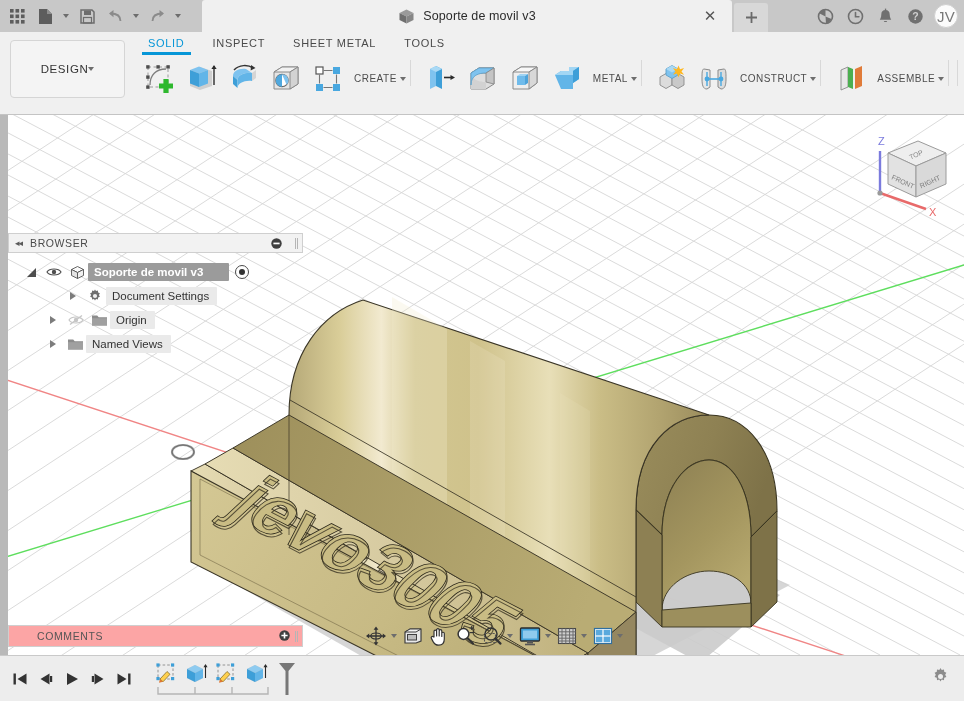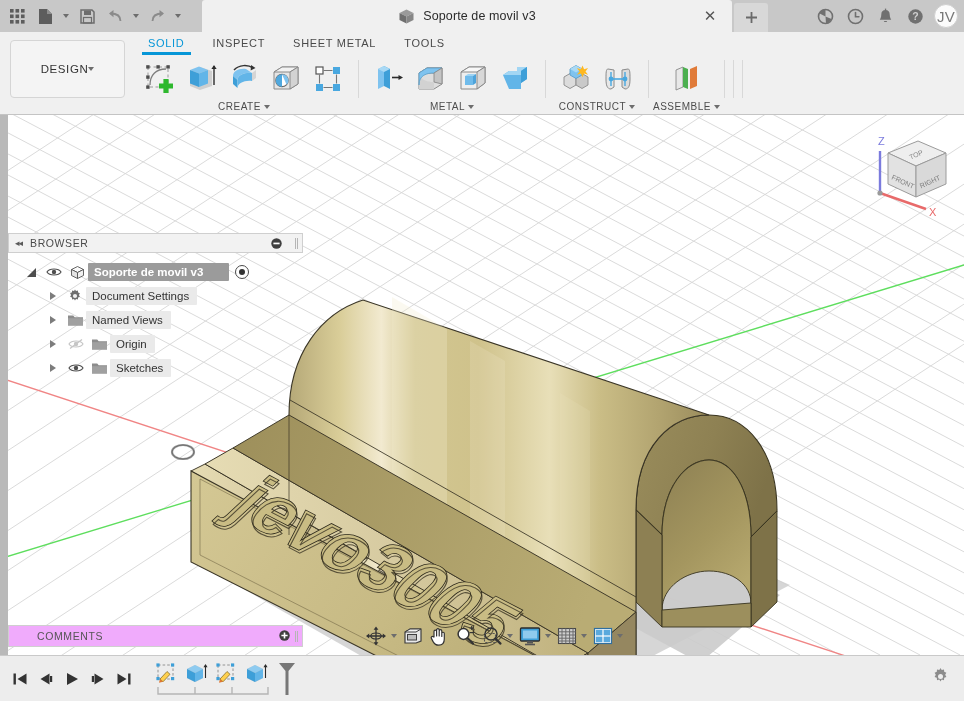--- a/index.html
+++ b/index.html
@@ -76,21 +76,21 @@
     padding: 3px 14px 5px; font-size: 11px; color: #4a4a4a;
     letter-spacing: .7px; cursor: pointer; position: relative;
   }
   .rtab.active { color: #0696d7; }
   .rtab.active::after {
     content: ''; position: absolute; left: 8px; right: 8px; bottom: -1px;
     height: 3px; background: #0696d7;
   }
 
   .panels { position: absolute; left: 134px; top: 24px; display: flex; align-items: flex-start; }
-  .panel { display: flex; flex-direction: column; align-items: center; position: relative; }
+  .panel { display: flex; align-items: center; position: relative; }
   .panel-row { display: flex; align-items: flex-end; padding: 0 5px; height: 44px; }
   .pbtn {
     width: 42px; height: 42px; display: flex; align-items: center;
     justify-content: center; cursor: pointer; border-radius: 2px;
   }
   .panel-label {
     font-size: 10px; color: #4d4d4d; letter-spacing: .5px; margin-top: 1px;
     display: flex; align-items: center; gap: 3px; cursor: pointer; white-space: nowrap;
   }
   .panel-sep { width: 1px; align-self: stretch; background: #d8d8d8; margin: 4px 4px 14px; }
@@ -142,21 +142,21 @@
     background: #fff; cursor: pointer;
   }
   .radio-mark i { width: 6px; height: 6px; border-radius: 50%; background: #333; display: block; }
 
   
   .viewcube { position: absolute; right: 10px; top: 10px; width: 96px; height: 96px; cursor: pointer; }
 
   
   .comments {
     position: absolute; left: 8px; bottom: 8px; width: 295px; height: 22px;
-    background: #f0abfc; border: 1px solid #cfcfcf; display: flex;
+    background: #fca5a5; border: 1px solid #cfcfcf; display: flex;
     align-items: center; padding: 0 6px;
   }
   .cm-title { font-size: 10.5px; color: #555; letter-spacing: .6px; flex: 1; padding-left: 22px; }
 
   
   .navbar {
     position: absolute; left: 362px; bottom: 6px; height: 26px;
     display: flex; align-items: center; gap: 0px;
   }
   .nav-btn {
@@ -728,44 +728,31 @@
               <path d="M1.5 4.5 L7.5 7.5 L7.5 13.5 L1.5 10.5 Z" fill="#e4e4e4" stroke="#555" stroke-width=".9"></path>
               <path d="M13.5 4.5 L7.5 7.5 L7.5 13.5 L13.5 10.5 Z" fill="#f0f0f0" stroke="#555" stroke-width=".9"></path>
             </svg>
         </span>
         <span class="tlabel sel">Soporte de movil v3</span>
         <span class="radio-mark">
             <i></i>
           </span>
       </div>
 
-      <div class="tnode" style="padding-left:34px;">
+      <div class="tnode" style="padding-left:54px;">
         <span class="tw">
             <i class="tri"></i>
           </span>
         <span class="ticon">
           <svg width="16" height="16" viewBox="0 0 16 16">
               <path d="M8 1.4 l1 1.6 l1.9-.5 l.2 2 l1.8.8 l-1 1.7 l1 1.7 l-1.8.8 l-.2 2 l-1.9-.5 l-1 1.6 l-1-1.6 l-1.9.5 l-.2-2 l-1.8-.8 l1-1.7 l-1-1.7 l1.8-.8 l.2-2 l1.9.5 Z" fill="#6e6e6e"></path>
               <circle cx="8" cy="8" r="2.1" fill="#f0f0f0"></circle>
             </svg>
         </span>
         <span class="tlabel">Document Settings</span>
-      </div>
-
-      <div class="tnode" style="padding-left:34px;">
-        <span class="tw">
-            <i class="tri"></i>
-          </span>
-        <span class="ticon">
-          <svg width="17" height="14" viewBox="0 0 17 14">
-              <path d="M1 2.5 h5.2 l1.5 1.8 h8.3 v8.2 h-15 Z" fill="#8c8c8c"></path>
-              <path d="M1 5.2 h15 v7.3 h-15 Z" fill="#a0a0a0"></path>
-            </svg>
-        </span>
-        <span class="tlabel">Named Views</span>
       </div>
 
       <div class="tnode" style="padding-left:34px;">
         <span class="tw">
             <i class="tri"></i>
           </span>
         <span class="eye">
           <svg width="16" height="12" viewBox="0 0 16 12">
               <path d="M1 6 C3.5 2 12.5 2 15 6 C12.5 10 3.5 10 1 6 Z" fill="none" stroke="#c6c6c6" stroke-width="1.2"></path>
               <circle cx="8" cy="6" r="2.2" fill="#c6c6c6"></circle>
@@ -774,39 +761,34 @@
         </span>
         <span class="ticon">
           <svg width="17" height="14" viewBox="0 0 17 14">
               <path d="M1 2.5 h5.2 l1.5 1.8 h8.3 v8.2 h-15 Z" fill="#8c8c8c"></path>
               <path d="M1 5.2 h15 v7.3 h-15 Z" fill="#a0a0a0"></path>
             </svg>
         </span>
         <span class="tlabel">Origin</span>
       </div>
 
-
       <div class="tnode" style="padding-left:34px;">
         <span class="tw">
             <i class="tri"></i>
           </span>
-        <span class="eye">
-          <svg width="16" height="12" viewBox="0 0 16 12">
-              <path d="M1 6 C3.5 2 12.5 2 15 6 C12.5 10 3.5 10 1 6 Z" fill="none" stroke="#4f4f4f" stroke-width="1.2"></path>
-              <circle cx="8" cy="6" r="2.2" fill="#4f4f4f"></circle>
-            </svg>
-        </span>
         <span class="ticon">
           <svg width="17" height="14" viewBox="0 0 17 14">
               <path d="M1 2.5 h5.2 l1.5 1.8 h8.3 v8.2 h-15 Z" fill="#8c8c8c"></path>
               <path d="M1 5.2 h15 v7.3 h-15 Z" fill="#a0a0a0"></path>
             </svg>
         </span>
-        <span class="tlabel">Sketches</span>
-      </div>
+        <span class="tlabel">Named Views</span>
+      </div>
+
+
     </div>
 
     <div class="comments">
       <span class="cm-title">COMMENTS</span>
       <span>
         <svg width="11" height="11" viewBox="0 0 11 11">
             <circle cx="5.5" cy="5.5" r="5.2" fill="#3f3f3f"></circle>
             <path d="M5.5 2.4 v6.2 M2.4 5.5 h6.2" stroke="#fff" stroke-width="1.6"></path>
           </svg>
       </span>

